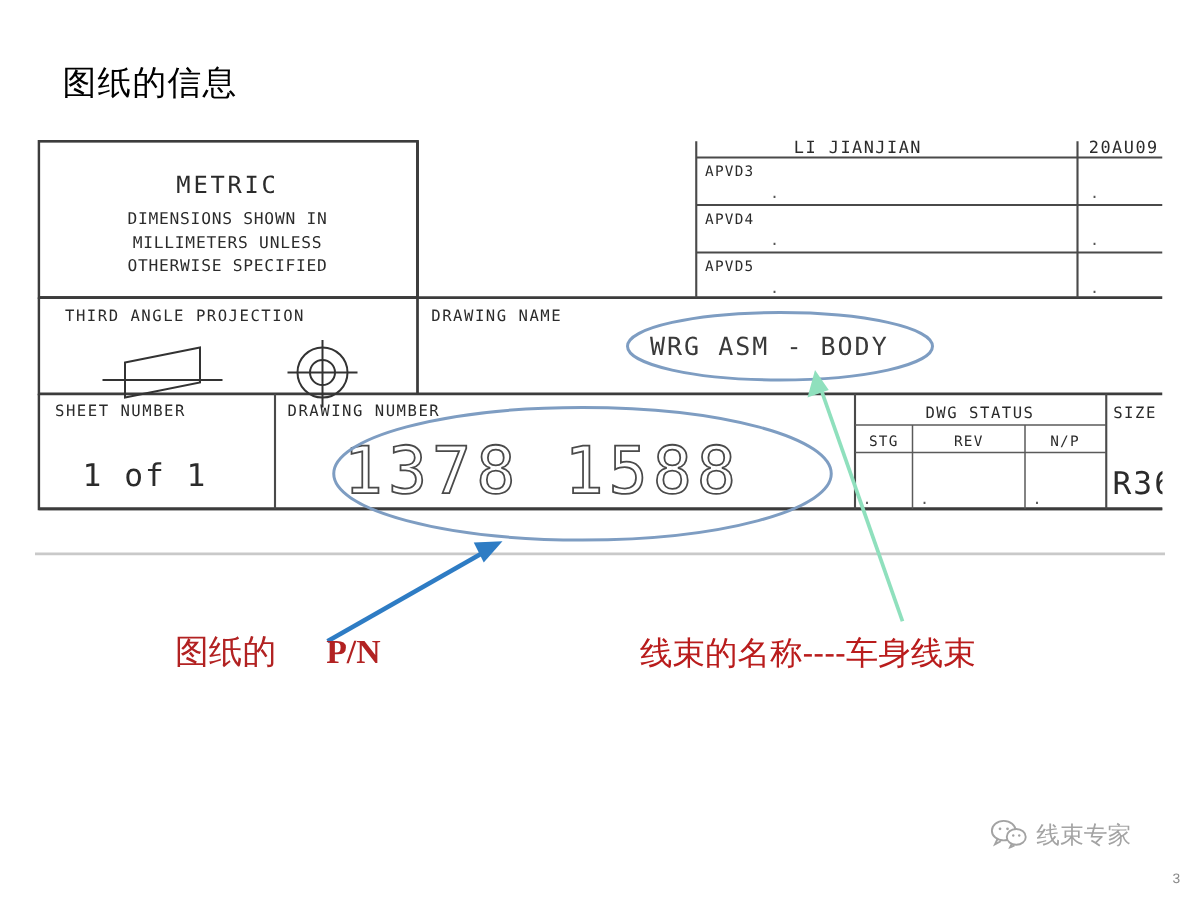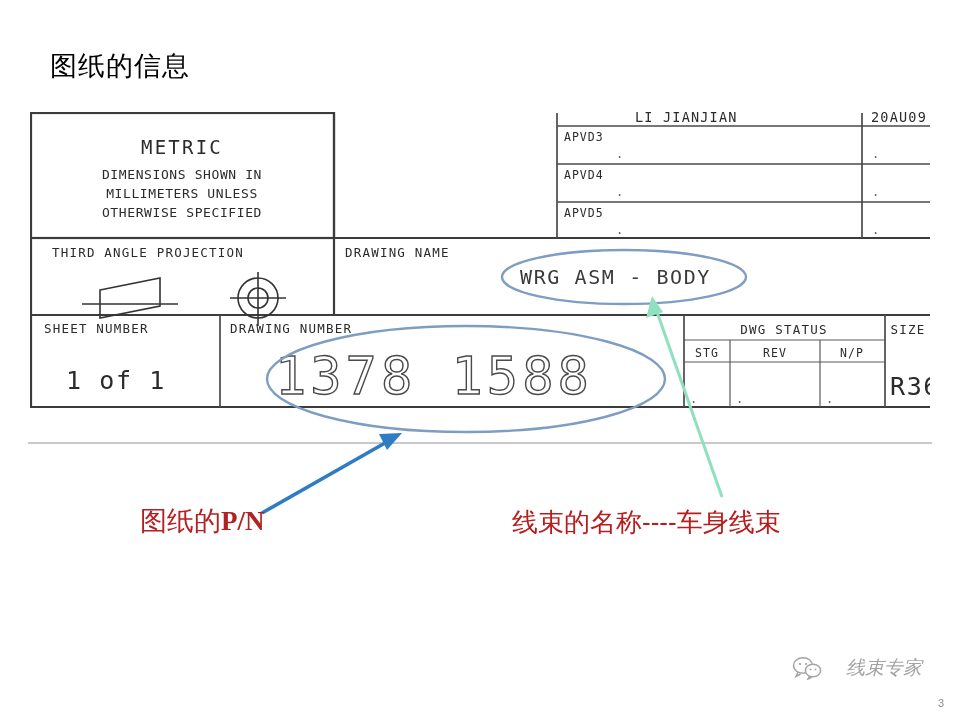--- a/index.html
+++ b/index.html
@@ -91,41 +91,41 @@
     left: 140px;
     top: 503px;
     font-family: "DejaVu Sans", "Liberation Sans", sans-serif;
     font-size: 27px;
     color: #b22222;
     white-space: nowrap;
   }
   .anno-pn .bold-lat {
     font-weight: bold;
     font-family: "Liberation Serif", "DejaVu Serif", serif;
+    margin-left: 40px;
   }
   .anno-name {
     position: absolute;
     left: 512px;
     top: 505px;
     font-family: Liberation Sans, sans-serif;
     font-size: 26px;
     color: #b91c1c;
     white-space: nowrap;
   }
 
   
   #watermark {
     position: absolute;
     left: 792px;
     top: 655px;
     display: flex;
-    align-items: center;
-    gap: 24px;
+    align-items: flex-start;
+    gap: 7px;
     opacity: 0.62;
-    font-style: italic;
   }
   #watermark .wm-text {
     font-family: "DejaVu Sans", "Liberation Sans", sans-serif;
     font-size: 19px;
     color: #6b6b6b;
     white-space: nowrap;
   }
   .page-num {
     position: absolute;
     left: 938px;

